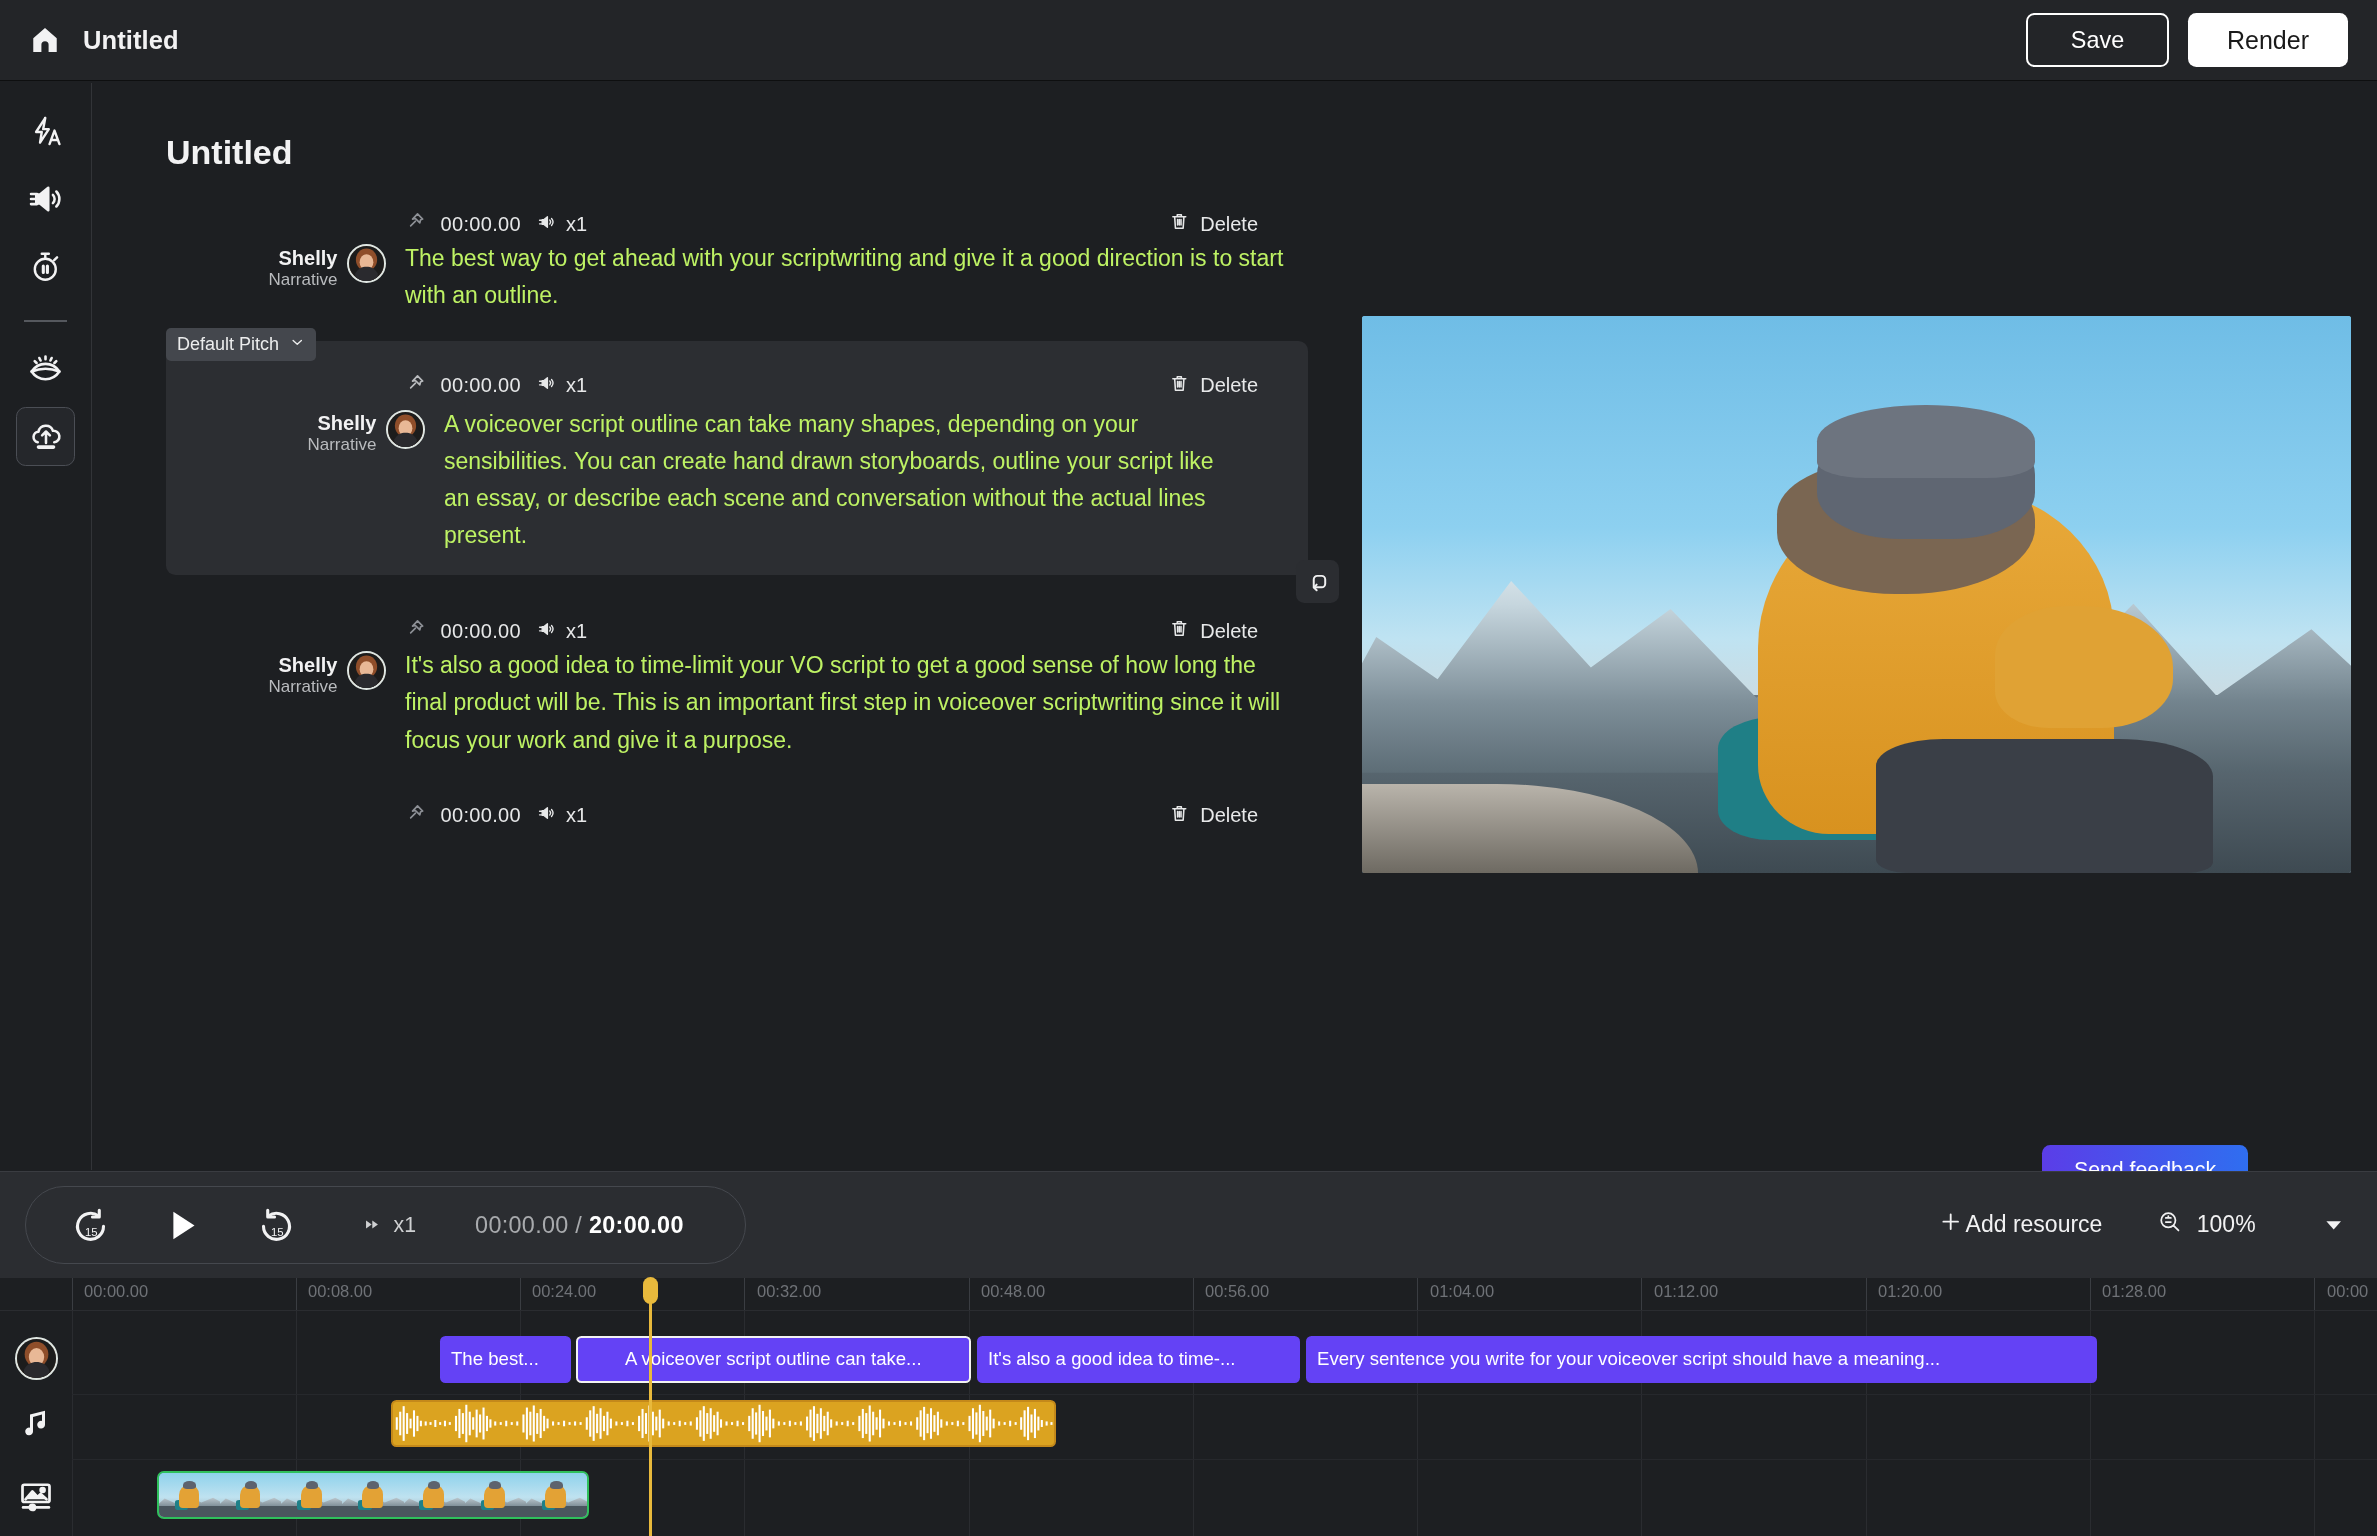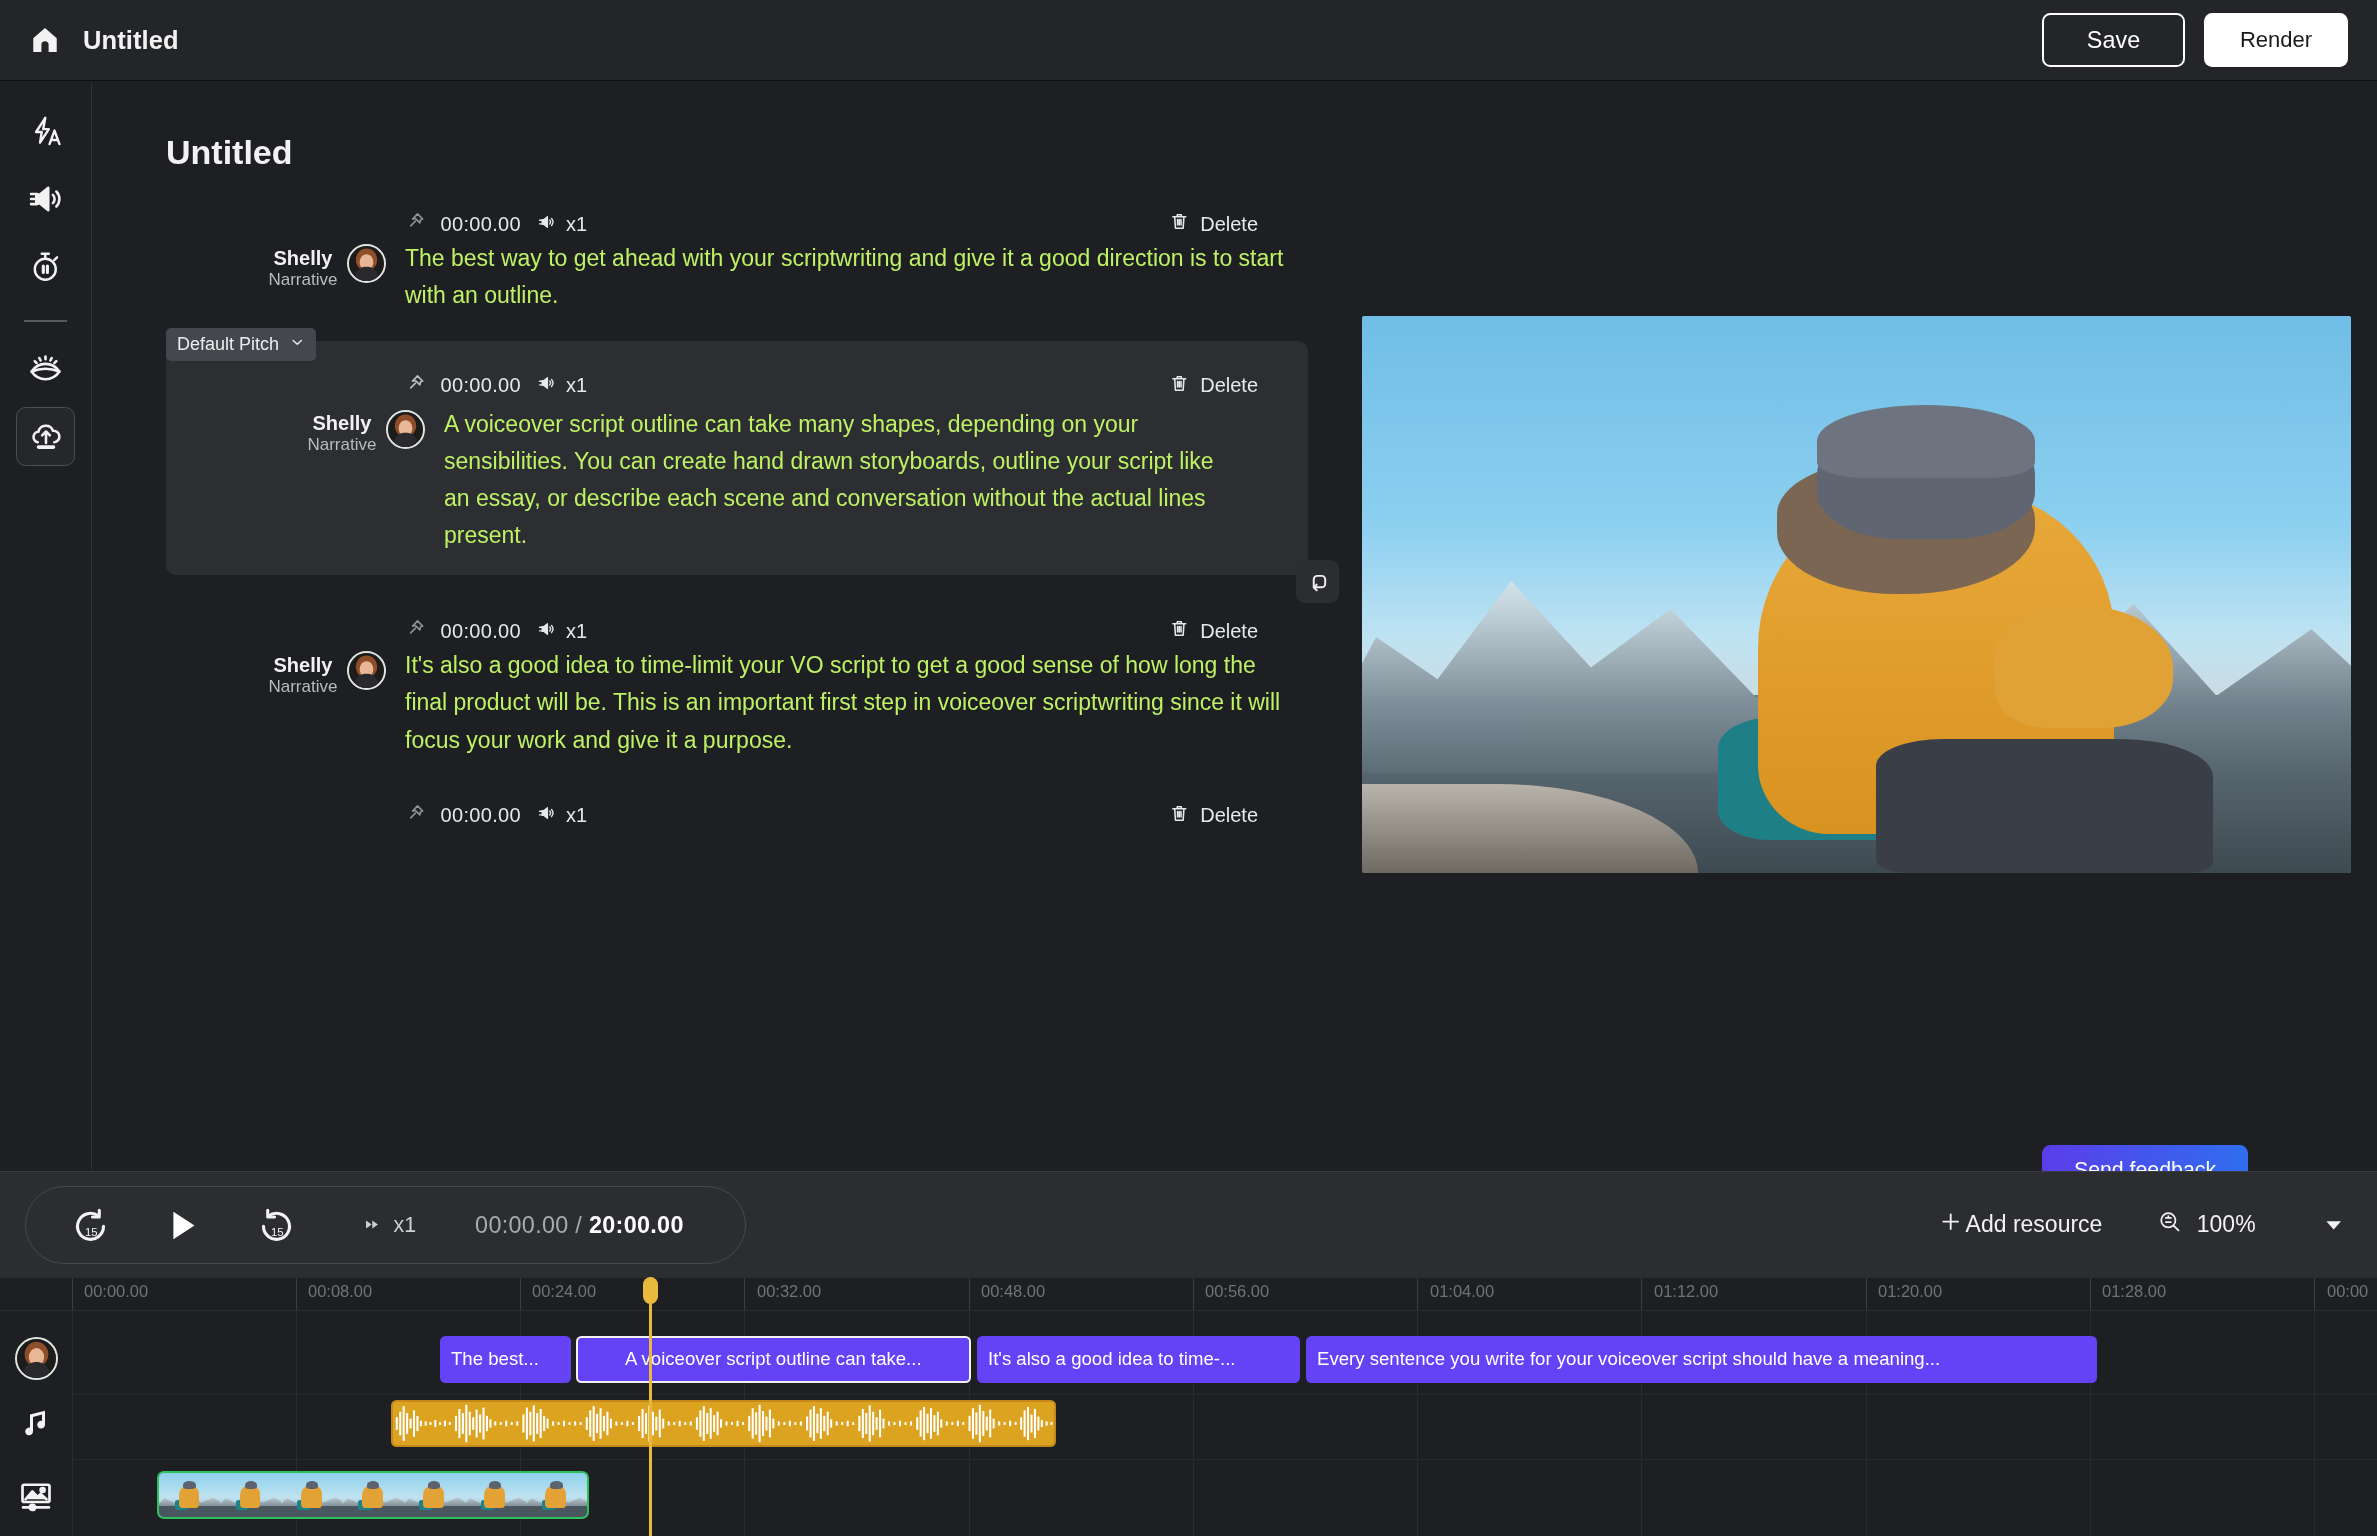--- a/index.html
+++ b/index.html
@@ -21,23 +21,23 @@
   }
   .home-icon { margin-left: 29px; width: 32px; height: 32px; display:flex; align-items:center; justify-content:center; cursor:pointer; }
   .doc-title { margin-left: 22px; font-size: 25.5px; font-weight: 700; letter-spacing: 0.1px; }
   .topbar-right { margin-left: auto; display: flex; align-items: center; gap: 19px; margin-right: 29px; }
   .btn-save {
     width: 143px; height: 54px; border-radius: 8.3px;
     background: #232528; border: 2.1px solid #ffffff; color: #ffffff;
     font-size: 23.4px; font-family: inherit; cursor: pointer;
   }
   .btn-render {
-    width: 144px; height: 54px; border-radius: 8.3px;
+    width: 160px; height: 54px; border-radius: 8.3px;
     background: #ffffff; border: none; color: #1a1a1a;
-    font-size: 22px; font-family: inherit; cursor: pointer;
+    font-size: 25px; font-family: inherit; cursor: pointer;
   }
 
   
   .rail {
     position: absolute; top: 83px; left: 0; width: 92px; height: 1087px;
     background: #1d1f22; border-right: 1.4px solid #323438;
     display: flex; flex-direction: column; align-items: center;
     padding-top: 20.6px;
   }
   .rail-btn {
@@ -81,21 +81,21 @@
   .meta-speed { display: flex; align-items: center; gap: 9.6px; }
   .meta-delete {
     margin-left: auto; display: flex; align-items: center; gap: 11px;
     cursor: pointer;
   }
 
   .speaker {
     width: 220px; min-width: 220px; padding-top: 36px;
     display: flex; align-items: flex-start; justify-content: flex-end; gap: 9.6px;
   }
-  .speaker-names { text-align: center; padding-top: 2.8px; }
+  .speaker-names { text-align: right; padding-top: 2.8px; }
   .speaker-name { font-size: 20px; font-weight: 700; line-height: 1.1; }
   .speaker-role { font-size: 17px; color: #b9bbbe; line-height: 1.35; }
   .avatar {
     width: 39px; height: 39px; border-radius: 50%;
     background: linear-gradient(#d9c7b8,#8b5c42);
     border: 2.1px solid #dfe6e2; overflow: hidden; flex: 0 0 auto;
     position: relative;
   }
   .avatar .face { position:absolute; inset:0; }
 

